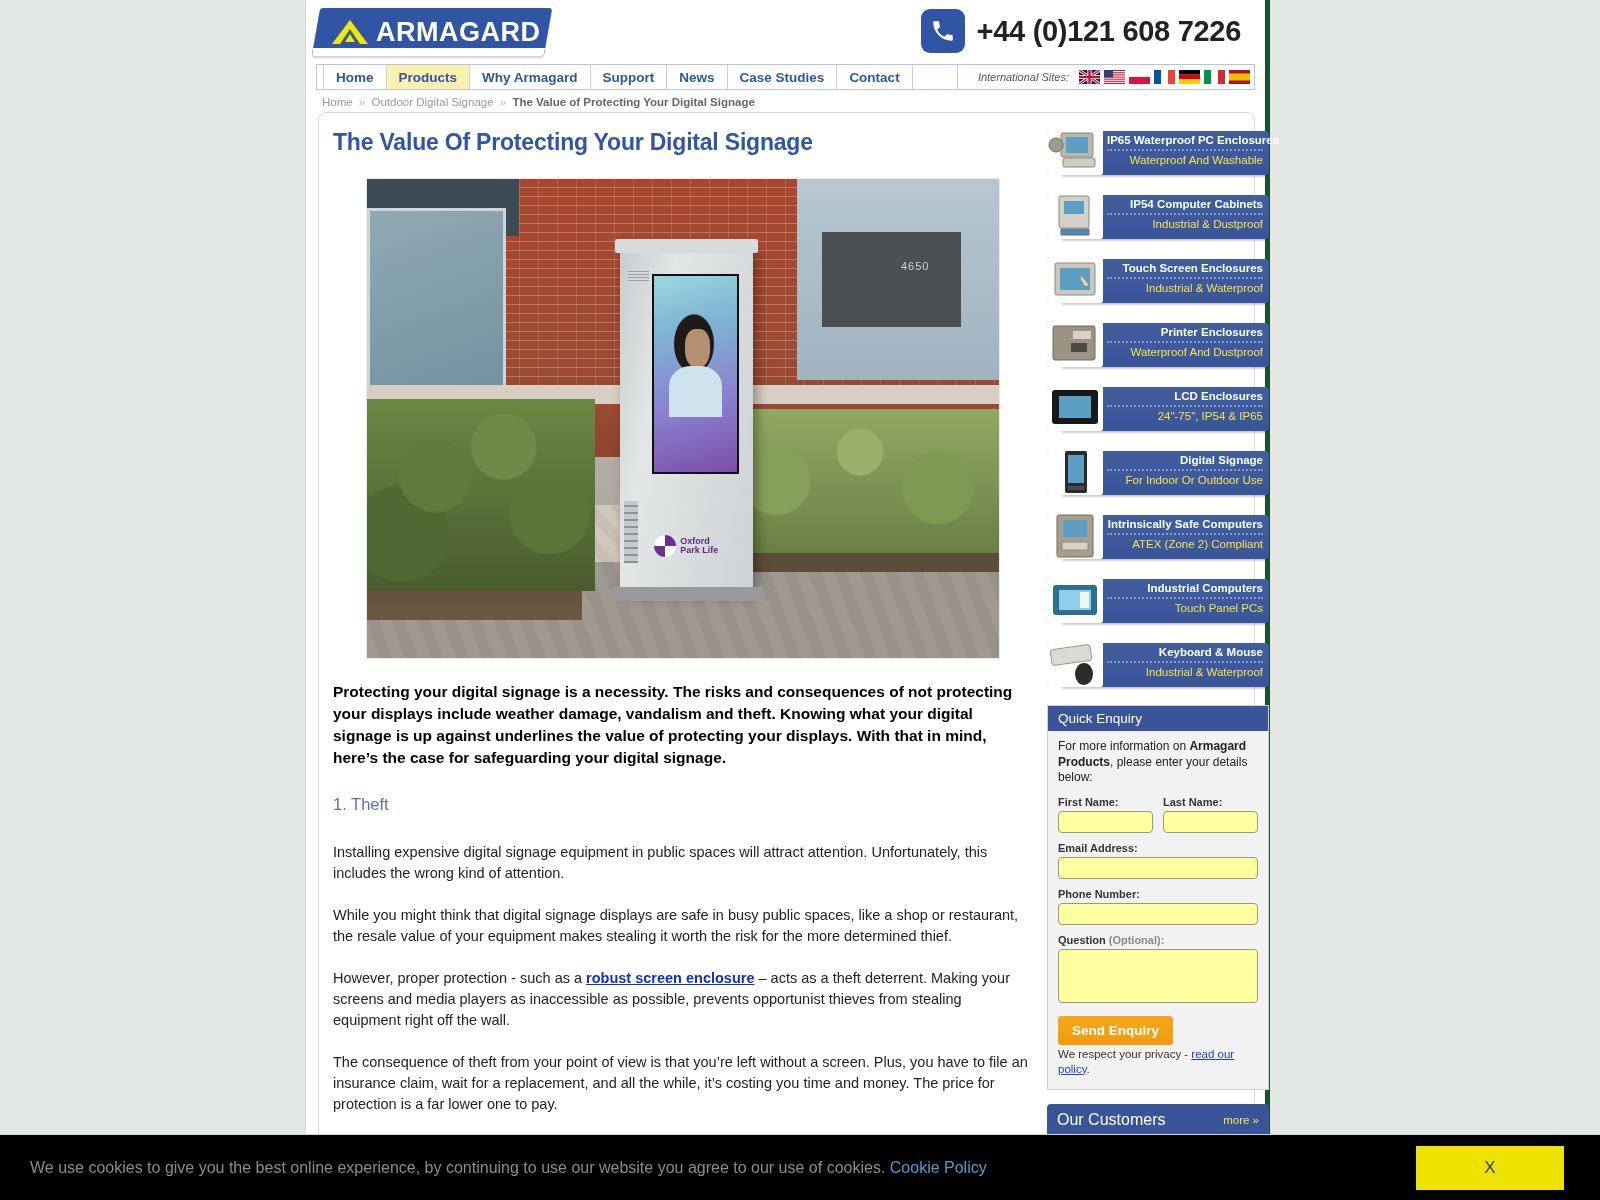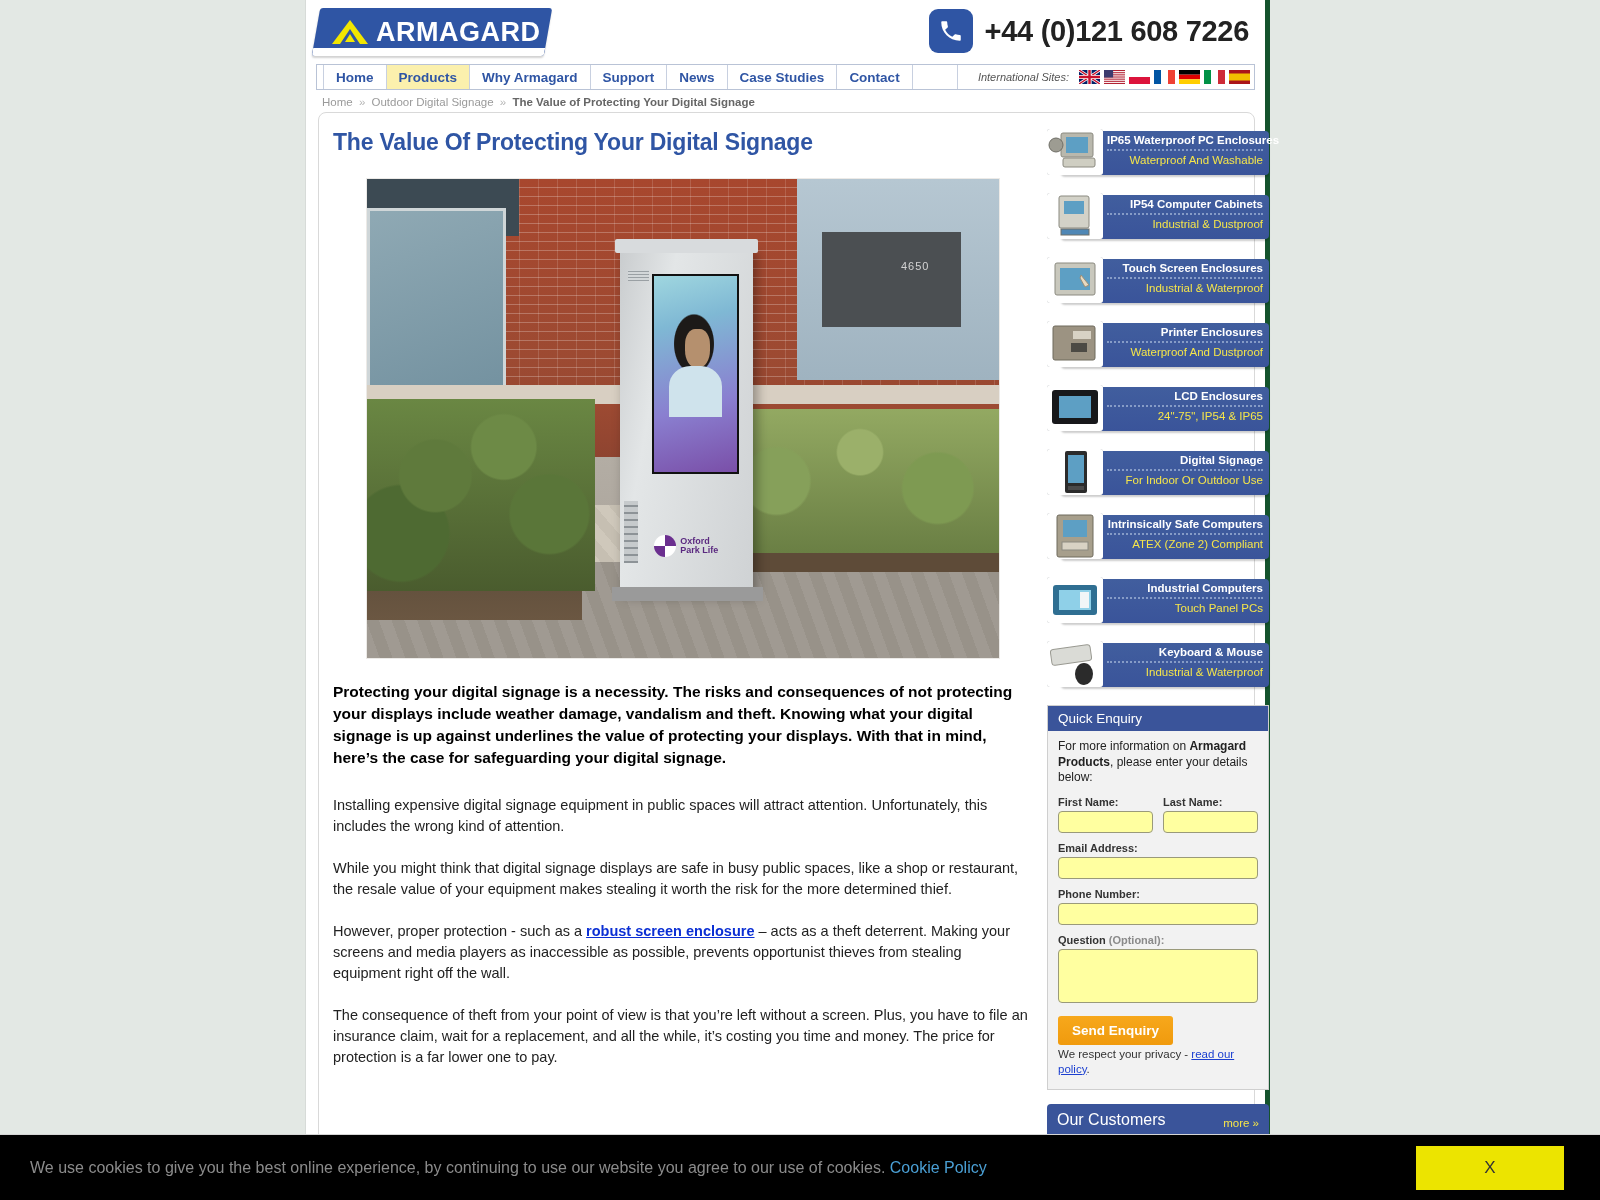--- a/index.html
+++ b/index.html
@@ -60,21 +60,21 @@
   .logo-mark svg { display:block; }
   .logo-word {
     color: #ffffff;
     font-weight: bold;
     font-size: 27px;
     letter-spacing: 0.5px;
     font-family: "Liberation Sans", sans-serif;
   }
   .phone-block {
     position: absolute;
-    right: 16px; top: 9px;
+    right: 24px; top: 9px;
     display: flex; align-items: center; gap: 12px;
   }
   .phone-icon {
     width: 44px; height: 44px;
     background: #2f55a4;
     border-radius: 9px;
     display: flex; align-items: center; justify-content: center;
   }
   .phone-number {
     font-size: 29px;
@@ -386,21 +386,21 @@
   }
   .qe-priv { font-size: 11.5px; color:#333; margin-top: 2px; line-height:1.3;}
   .qe-priv a { color:#1b3fd0; }
 
   
   .cust {
     margin-top: 14px;
     background: #3a549a;
     border-radius: 4px 4px 0 0;
     padding: 7px 10px;
-    display:flex; align-items:flex-end; justify-content:space-between;
+    display:flex; align-items:center; justify-content:space-between;
   }
   .cust .ct { color:#ffffff; font-size:16px; }
   .cust .cm { color:#f5e54a; font-size:11.5px; cursor:pointer;}
 
   
   .cookie {
     position: absolute;
     left: 0; bottom: 0;
     width: 1600px; height: 66px;
     background: #000000;
@@ -564,20 +564,21 @@
             <div class="logo-oxf">
               <span class="ring"></span>
               <span class="txt" style="white-space:pre-line">Oxford
 Park Life</span>
             </div>
             <div class="base"></div>
           </div>
         </div>
 
         <p class="lead">Protecting your digital signage is a necessity. The risks and consequences of not protecting your displays include weather damage, vandalism and theft. Knowing what your digital signage is up against underlines the value of protecting your displays. With that in mind, here’s the case for safeguarding your digital signage.</p>
+        <h2 class="sub">1. Theft</h2>
         <p class="body">Installing expensive digital signage equipment in public spaces will attract attention. Unfortunately, this includes the wrong kind of attention.</p>
         <p class="body">While you might think that digital signage displays are safe in busy public spaces, like a shop or restaurant, the resale value of your equipment makes stealing it worth the risk for the more determined thief.</p>
         <p class="body"><span>However, proper protection - such as a </span><a class="inline-link" href="#">robust screen enclosure</a><span> – acts as a theft deterrent. Making your screens and media players as inaccessible as possible, prevents opportunist thieves from stealing equipment right off the wall.</span></p>
         <p class="body">The consequence of theft from your point of view is that you’re left without a screen. Plus, you have to file an insurance claim, wait for a replacement, and all the while, it’s costing you time and money. The price for protection is a far lower one to pay.</p>
       </div>
 
       <div class="col-side">
 
         <div class="prod">
           <div class="bar"></div>

